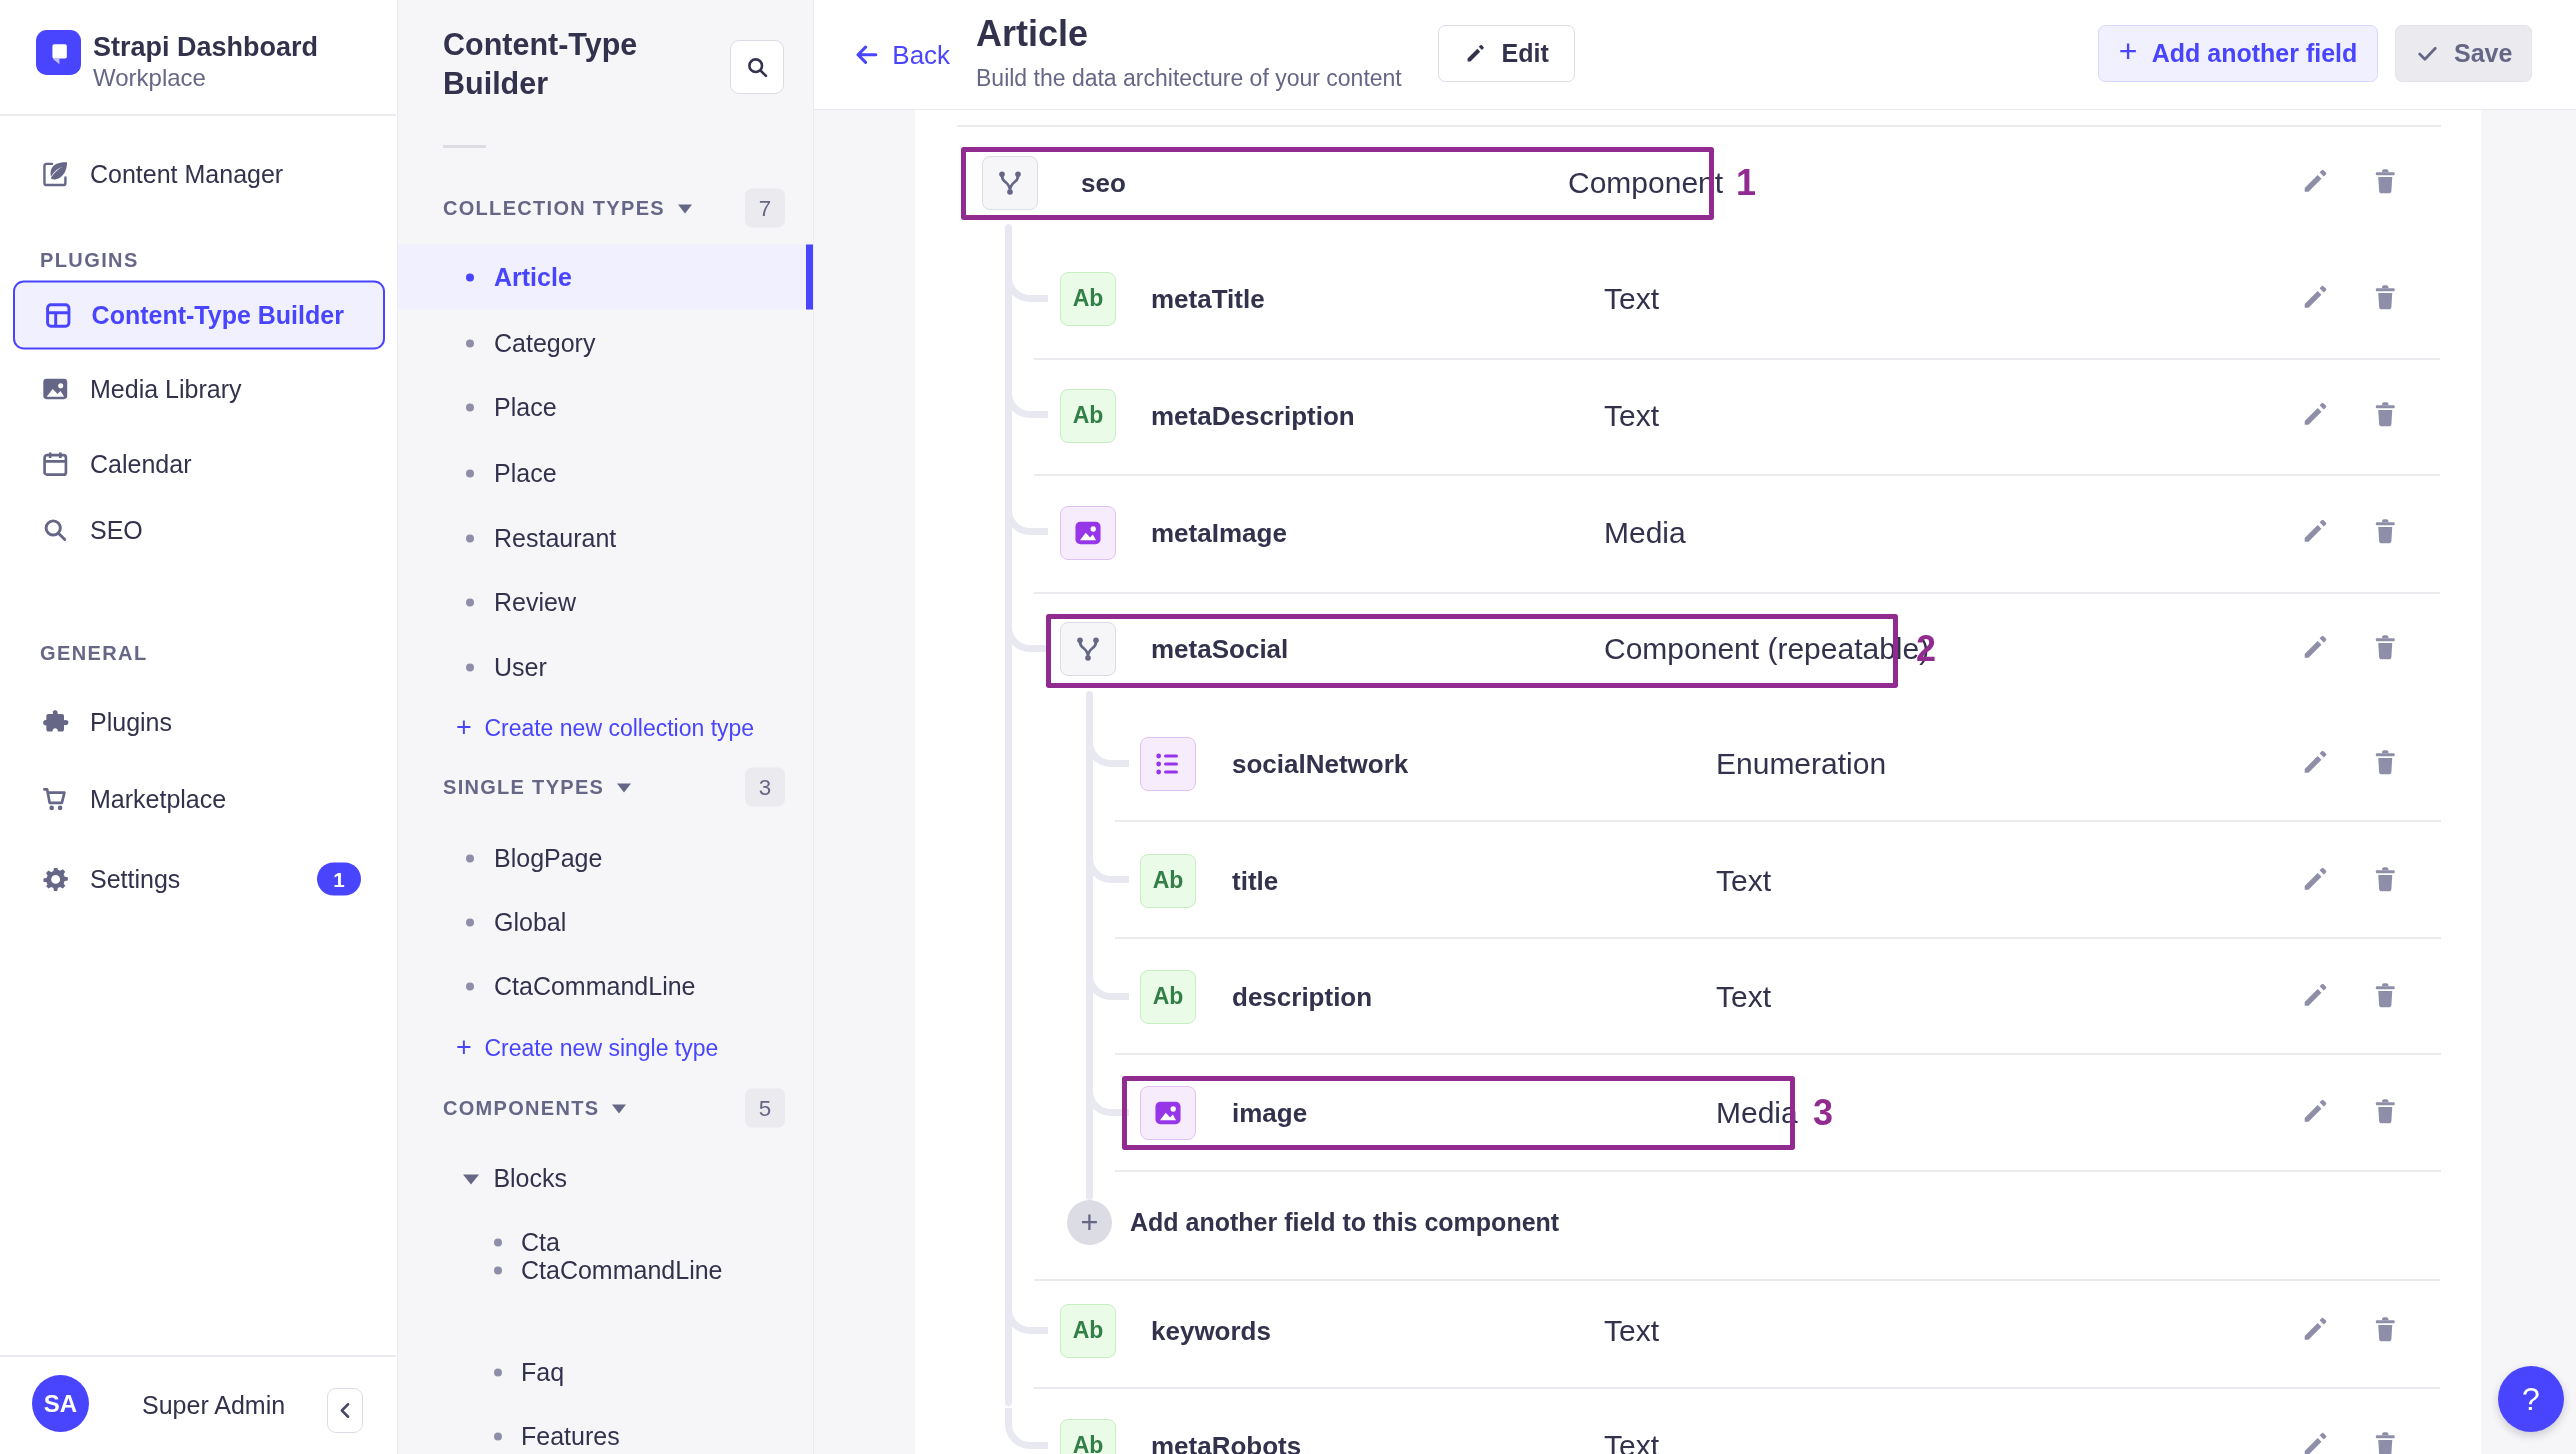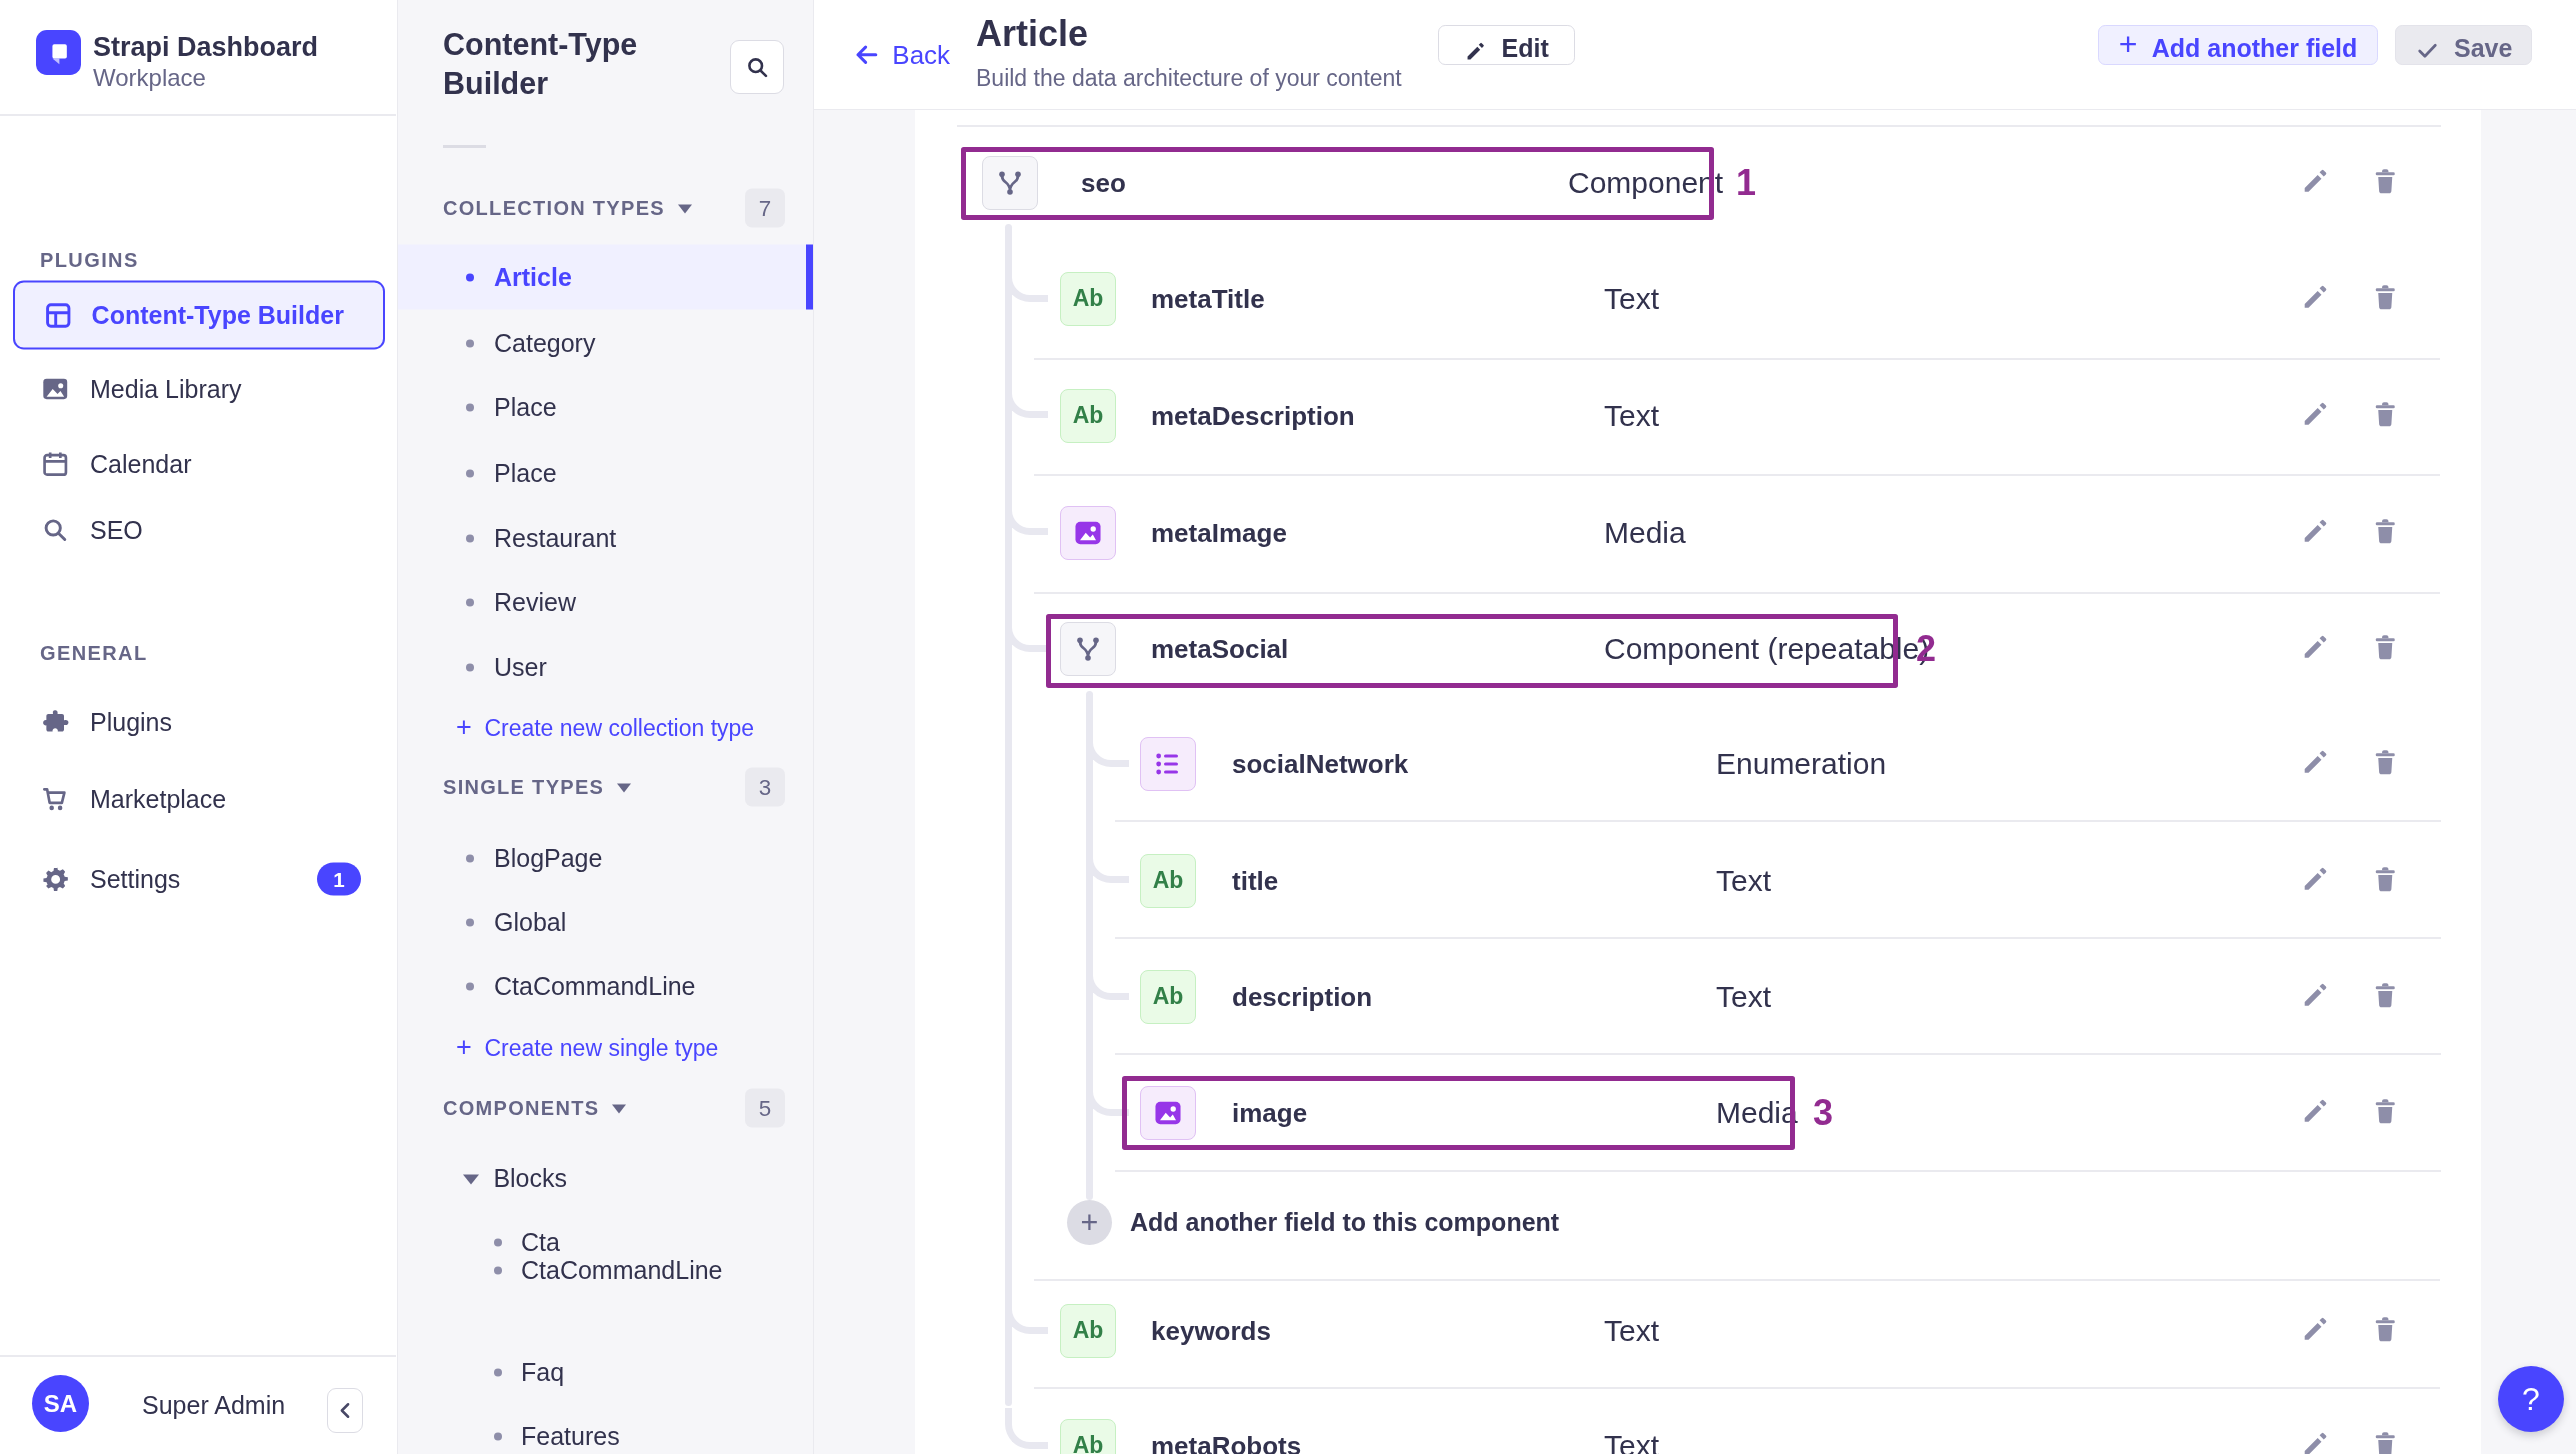--- a/index.html
+++ b/index.html
@@ -48,21 +48,21 @@
   .p-action .plus{font-size:27px;margin-right:12.6px;font-weight:normal;}
   .p-group{position:absolute;left:65px;transform:translateY(-50%);font-size:25px;color:#32324d;white-space:nowrap;cursor:pointer;}
   .p-group .gcaret{display:inline-block;width:0;height:0;border-left:8px solid transparent;border-right:8px solid transparent;border-top:10px solid #666687;margin-right:14.4px;vertical-align:middle;}
 
   
   .main{position:absolute;left:814px;top:0;width:1762px;height:1454px;}
   .main-header{position:absolute;left:0;top:0;width:1762px;height:110px;background:#fff;border-bottom:1.8px solid #eaeaef;}
   .back{position:absolute;left:37px;top:55px;transform:translateY(-50%);display:flex;align-items:center;gap:10.8px;font-size:26px;color:#4945ff;cursor:pointer;}
   .pg-title{position:absolute;left:162px;top:12.6px;font-size:36px;font-weight:bold;color:#32324d;}
   .pg-sub{position:absolute;left:162px;top:65px;font-size:23px;color:#666687;white-space:nowrap;}
-  .btn{position:absolute;top:25px;height:40px;border-radius:7.2px;display:flex;align-items:flex-end;justify-content:center;gap:14.4px;font-size:25px;font-weight:bold;cursor:pointer;border:none;font-family:inherit;}
+  .btn{position:absolute;top:25px;height:57px;border-radius:7.2px;display:flex;align-items:center;justify-content:center;gap:14.4px;font-size:25px;font-weight:bold;cursor:pointer;border:none;font-family:inherit;}
   .edit-btn{left:624px;width:137px;background:#fff;border:1.8px solid #dcdce4;color:#32324d;}
   .add-btn{left:1284px;width:280px;background:#f0f0ff;border:1.8px solid #d9d8ff;color:#4945ff;}
   .add-btn .plus{font-size:32px;font-weight:normal;margin-top:-3.6px;}
   .save-btn{left:1581px;width:137px;background:#eaeaef;border:1.8px solid #e3e3ea;color:#666687;}
   .main-body{position:absolute;left:0;top:110px;width:1762px;height:1344px;background:#f6f6f9;}
   .card{position:absolute;left:101px;top:0;width:1566px;height:1344px;background:#fff;overflow:hidden;}
 
   
   .hdiv{position:absolute;height:1.8px;background:#eaeaef;}
   .tree-line{position:absolute;width:7.2px;background:#e8e8f0;border-radius:3.6px;}
@@ -95,20 +95,29 @@
             <svg viewBox="0 0 24 24">
               <rect x="6.6" y="4.6" width="12.8" height="12.8" rx="1.6" fill="#fff"></rect>
               <path d="M6.6 17.4h6.2v5L6.6 17.4z" fill="rgba(255,255,255,.65)"></path>
             </svg>
           </span>
         </div>
       <div class="brand-name">Strapi Dashboard</div>
       <div class="brand-sub">Workplace</div>
     </div>
     <div class="s1-divider"></div>
+    <div class="nav-item" style="top:174px;">
+      <span class="ic">
+          <svg viewBox="0 0 24 24">
+            <path fill="none" stroke="#666687" stroke-width="1.9" stroke-linecap="round" d="M9.5 4H5.2A1.7 1.7 0 003.5 5.7V19a1.7 1.7 0 001.7 1.7h13.1A1.7 1.7 0 0020 19v-4.3"></path>
+            <path fill="#666687" d="M21.3 2.7c-6.2-.3-10.4 1.4-12.2 5-1 2-.9 4.4-.4 6.2 2.5-4.2 5.8-6.8 9.6-7.9-3.9 1.9-7.3 4.9-9.9 9.4l1.4.8c1.8.2 3.6-.1 5.4-1.1 3.6-2 6-6.1 6.1-12.4z"></path>
+          </svg>
+        </span>
+      <span class="lbl">Content Manager</span>
+    </div>
     <div id="nav-sections">
         <div class="nav-header" style="top: 260px;">PLUGINS</div>
         <div class="nav-item active-box" style="top: 315px;">
           <span class="ic" style="width: 30.5px; height: 30.5px;">
             <svg viewBox="0 0 24 24">
               <g fill="none" stroke="#4945ff" stroke-width="2.3">
                 <rect x="3.6" y="3.6" width="16.8" height="16.8" rx="2.6"></rect>
                 <path d="M3.6 9.8h16.8M10 9.8v10.6"></path>
               </g>
             </svg>

